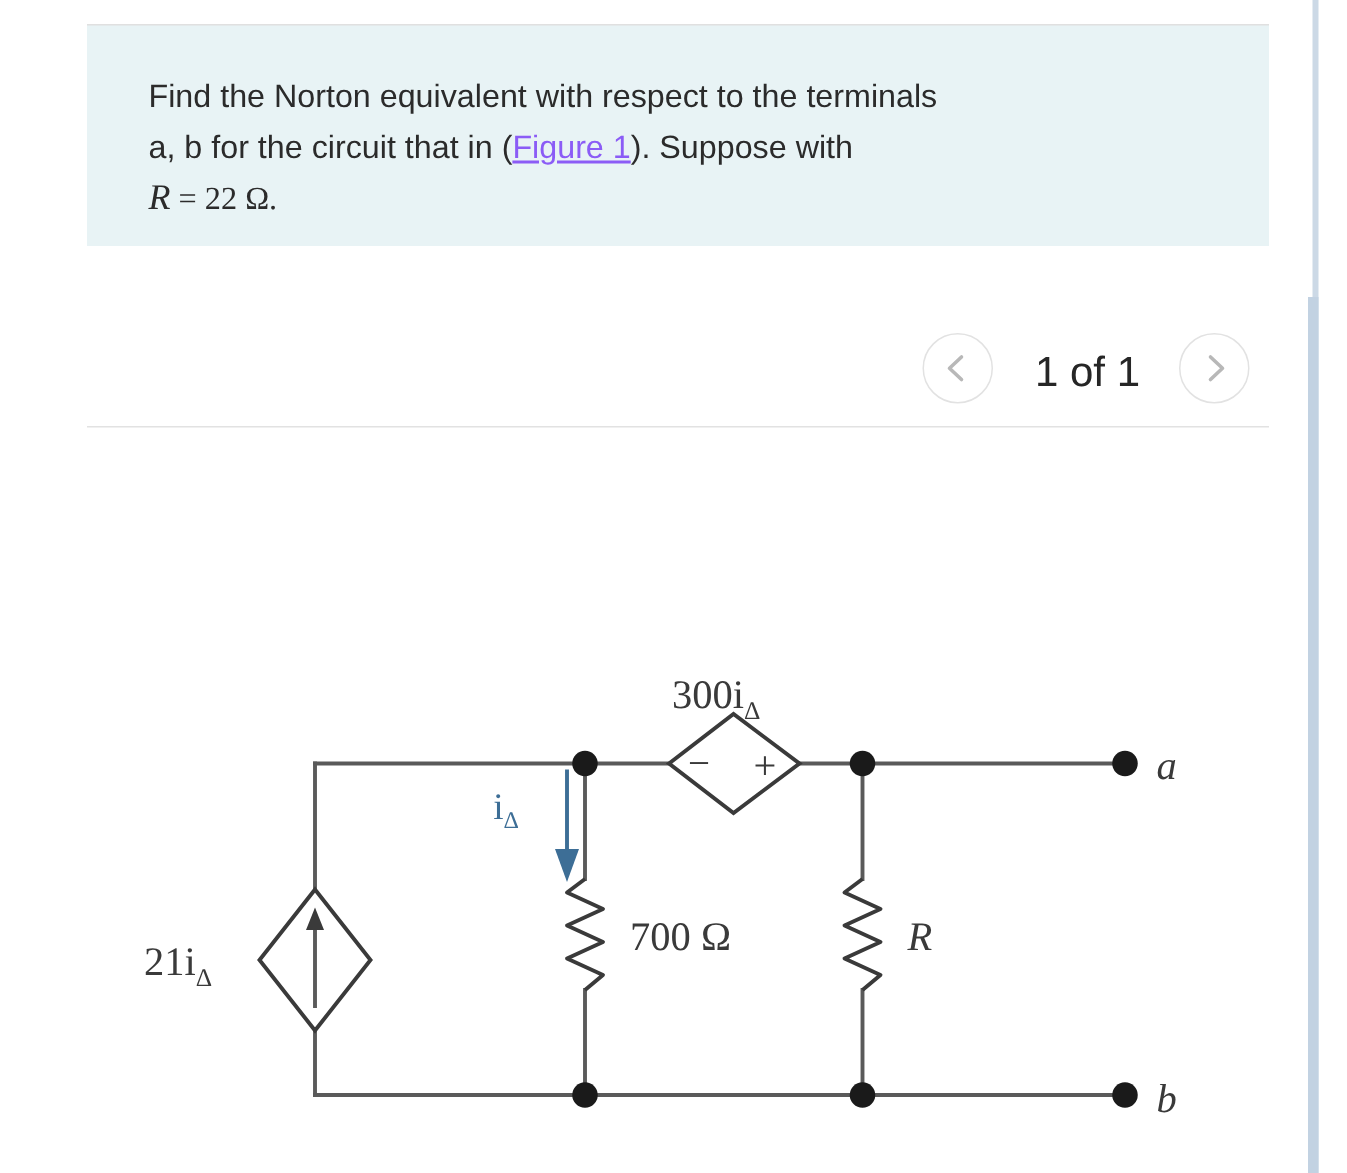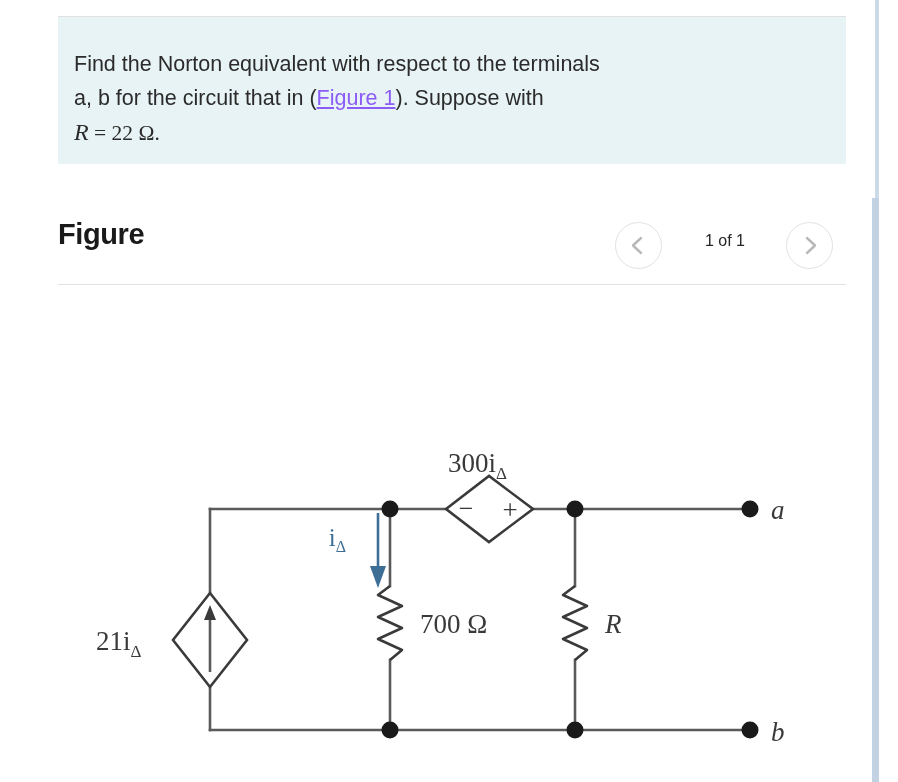--- a/index.html
+++ b/index.html
@@ -22,21 +22,21 @@
     left: 58px;
     top: 16px;
     width: 788px;
     height: 148px;
     background: #e8f3f5;
     box-sizing: border-box;
     border-top: 1px solid #e0e0e0;
   }
   #question-text {
     position: absolute;
-    left: 16px;
+    left: 41px;
     top: 30px;
     width: 720px;
     font-size: 21.5px;
     line-height: 34px;
     color: #2b2b2b;
     font-family: "Liberation Sans", sans-serif;
   }
   #question-text .mathvar {
     font-family: "Liberation Serif", serif;
     font-style: italic;
@@ -82,21 +82,21 @@
   }
   #nav-prev { left: 557px; }
   #nav-next { left: 728px; }
   .nav-circle svg { display: block; }
   #page-count {
     position: absolute;
     left: 616px;
     top: 26px;
     width: 102px;
     text-align: center;
-    font-size: 16px;
+    font-size: 28px;
     color: #262626;
   }
   #figure-divider {
     position: absolute;
     left: 0px;
     top: 78px;
     width: 788px;
     height: 1px;
     background: #e2e2e2;
   }
@@ -142,21 +142,20 @@
 
 <div id="question-box">
   <div id="question-text">
     <span>Find the Norton equivalent with respect to the terminals</span><br>
     <span>a, b for the circuit that in (</span><a class="figlink">Figure 1</a><span>). Suppose with</span><br>
     <span class="mathvar">R</span><span class="eq"> = </span><span class="eq">22 Ω.</span>
   </div>
 </div>
 
 <div id="figure-header">
-  <div id="figure-title">Figure</div>
 
   <div class="nav-circle" id="nav-prev">
     <span>
       <svg width="45" height="45" viewBox="0 0 45 45">
         <polyline points="25,15 17,22.5 25,30" fill="none" stroke="#b8b8b8" stroke-width="2.4" stroke-linecap="round" stroke-linejoin="round"></polyline>
       </svg>
     </span>
   </div>
 
   <div id="page-count">1 of 1</div>

